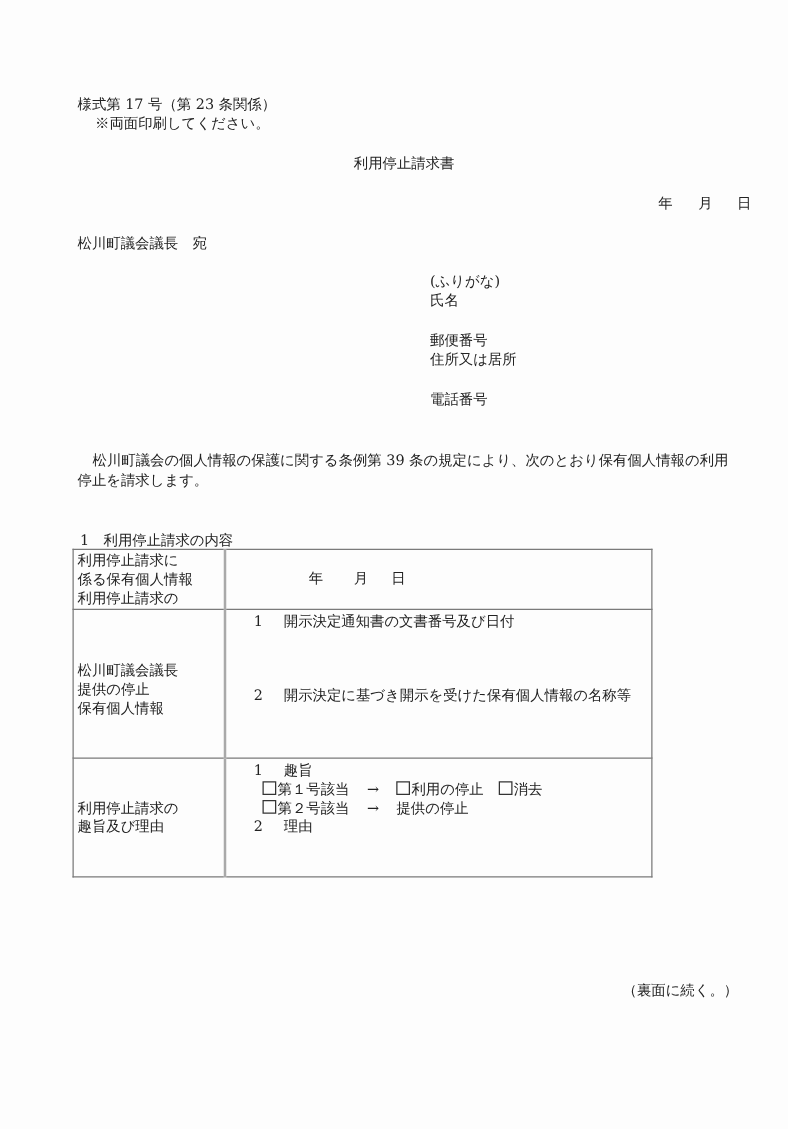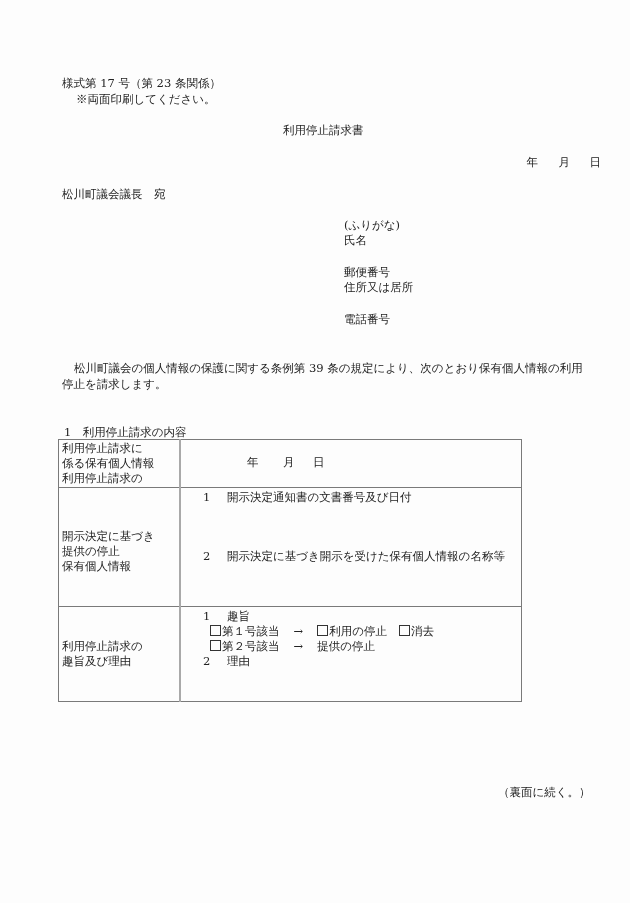--- a/index.html
+++ b/index.html
@@ -105,21 +105,21 @@
       <div>利用停止請求の</div>
     </td>
     <td class="divider">
       <div class="cell-date">
         <span style="width:36px;">年</span><span style="width:30px;">月</span><span>日</span>
       </div>
     </td>
   </tr>
   <tr class="r2">
     <td class="label mid">
-      <div style="margin-top:8px;">開示決定に基づき</div>
+      <div style="margin-top:8px;">松川町議会議長</div>
       <div>提供の停止</div>
       <div>保有個人情報</div>
     </td>
     <td class="divider">
       <div class="cell-items">
         <div class="item-line">
           <span class="num">1</span><span>開示決定通知書の文書番号及び日付</span>
         </div>
         <div class="sp4"></div>
         <div class="item-line">

